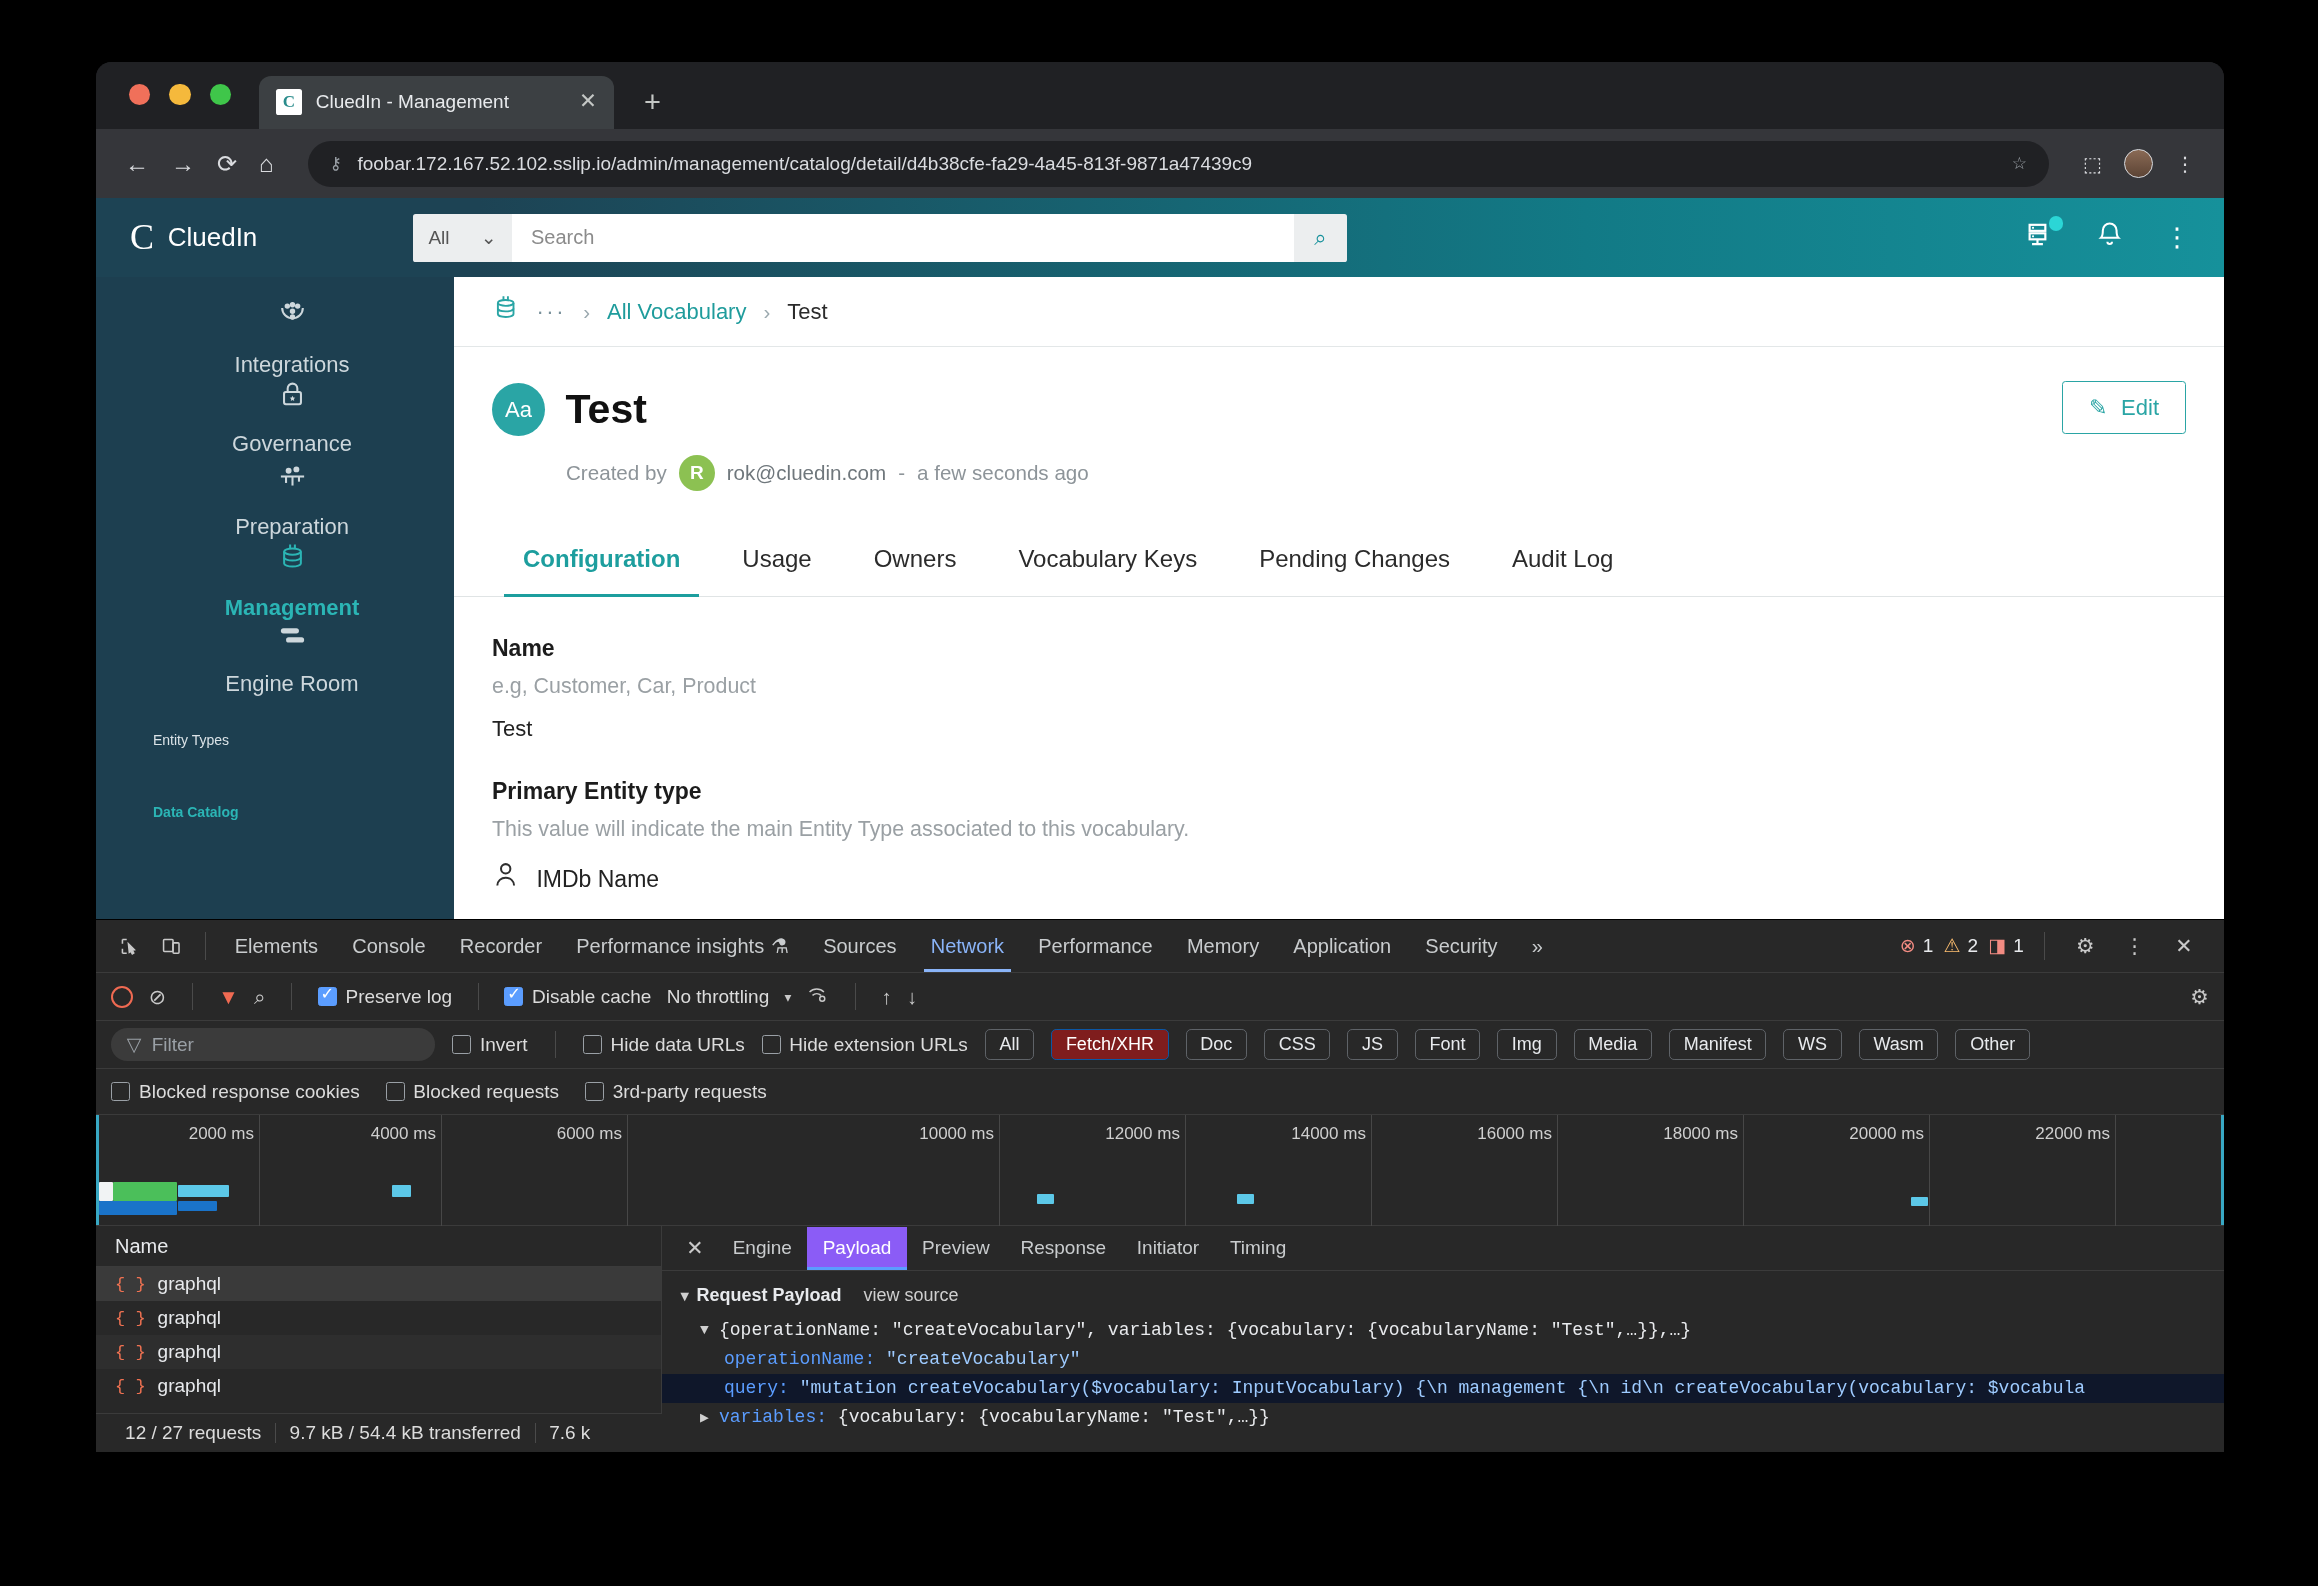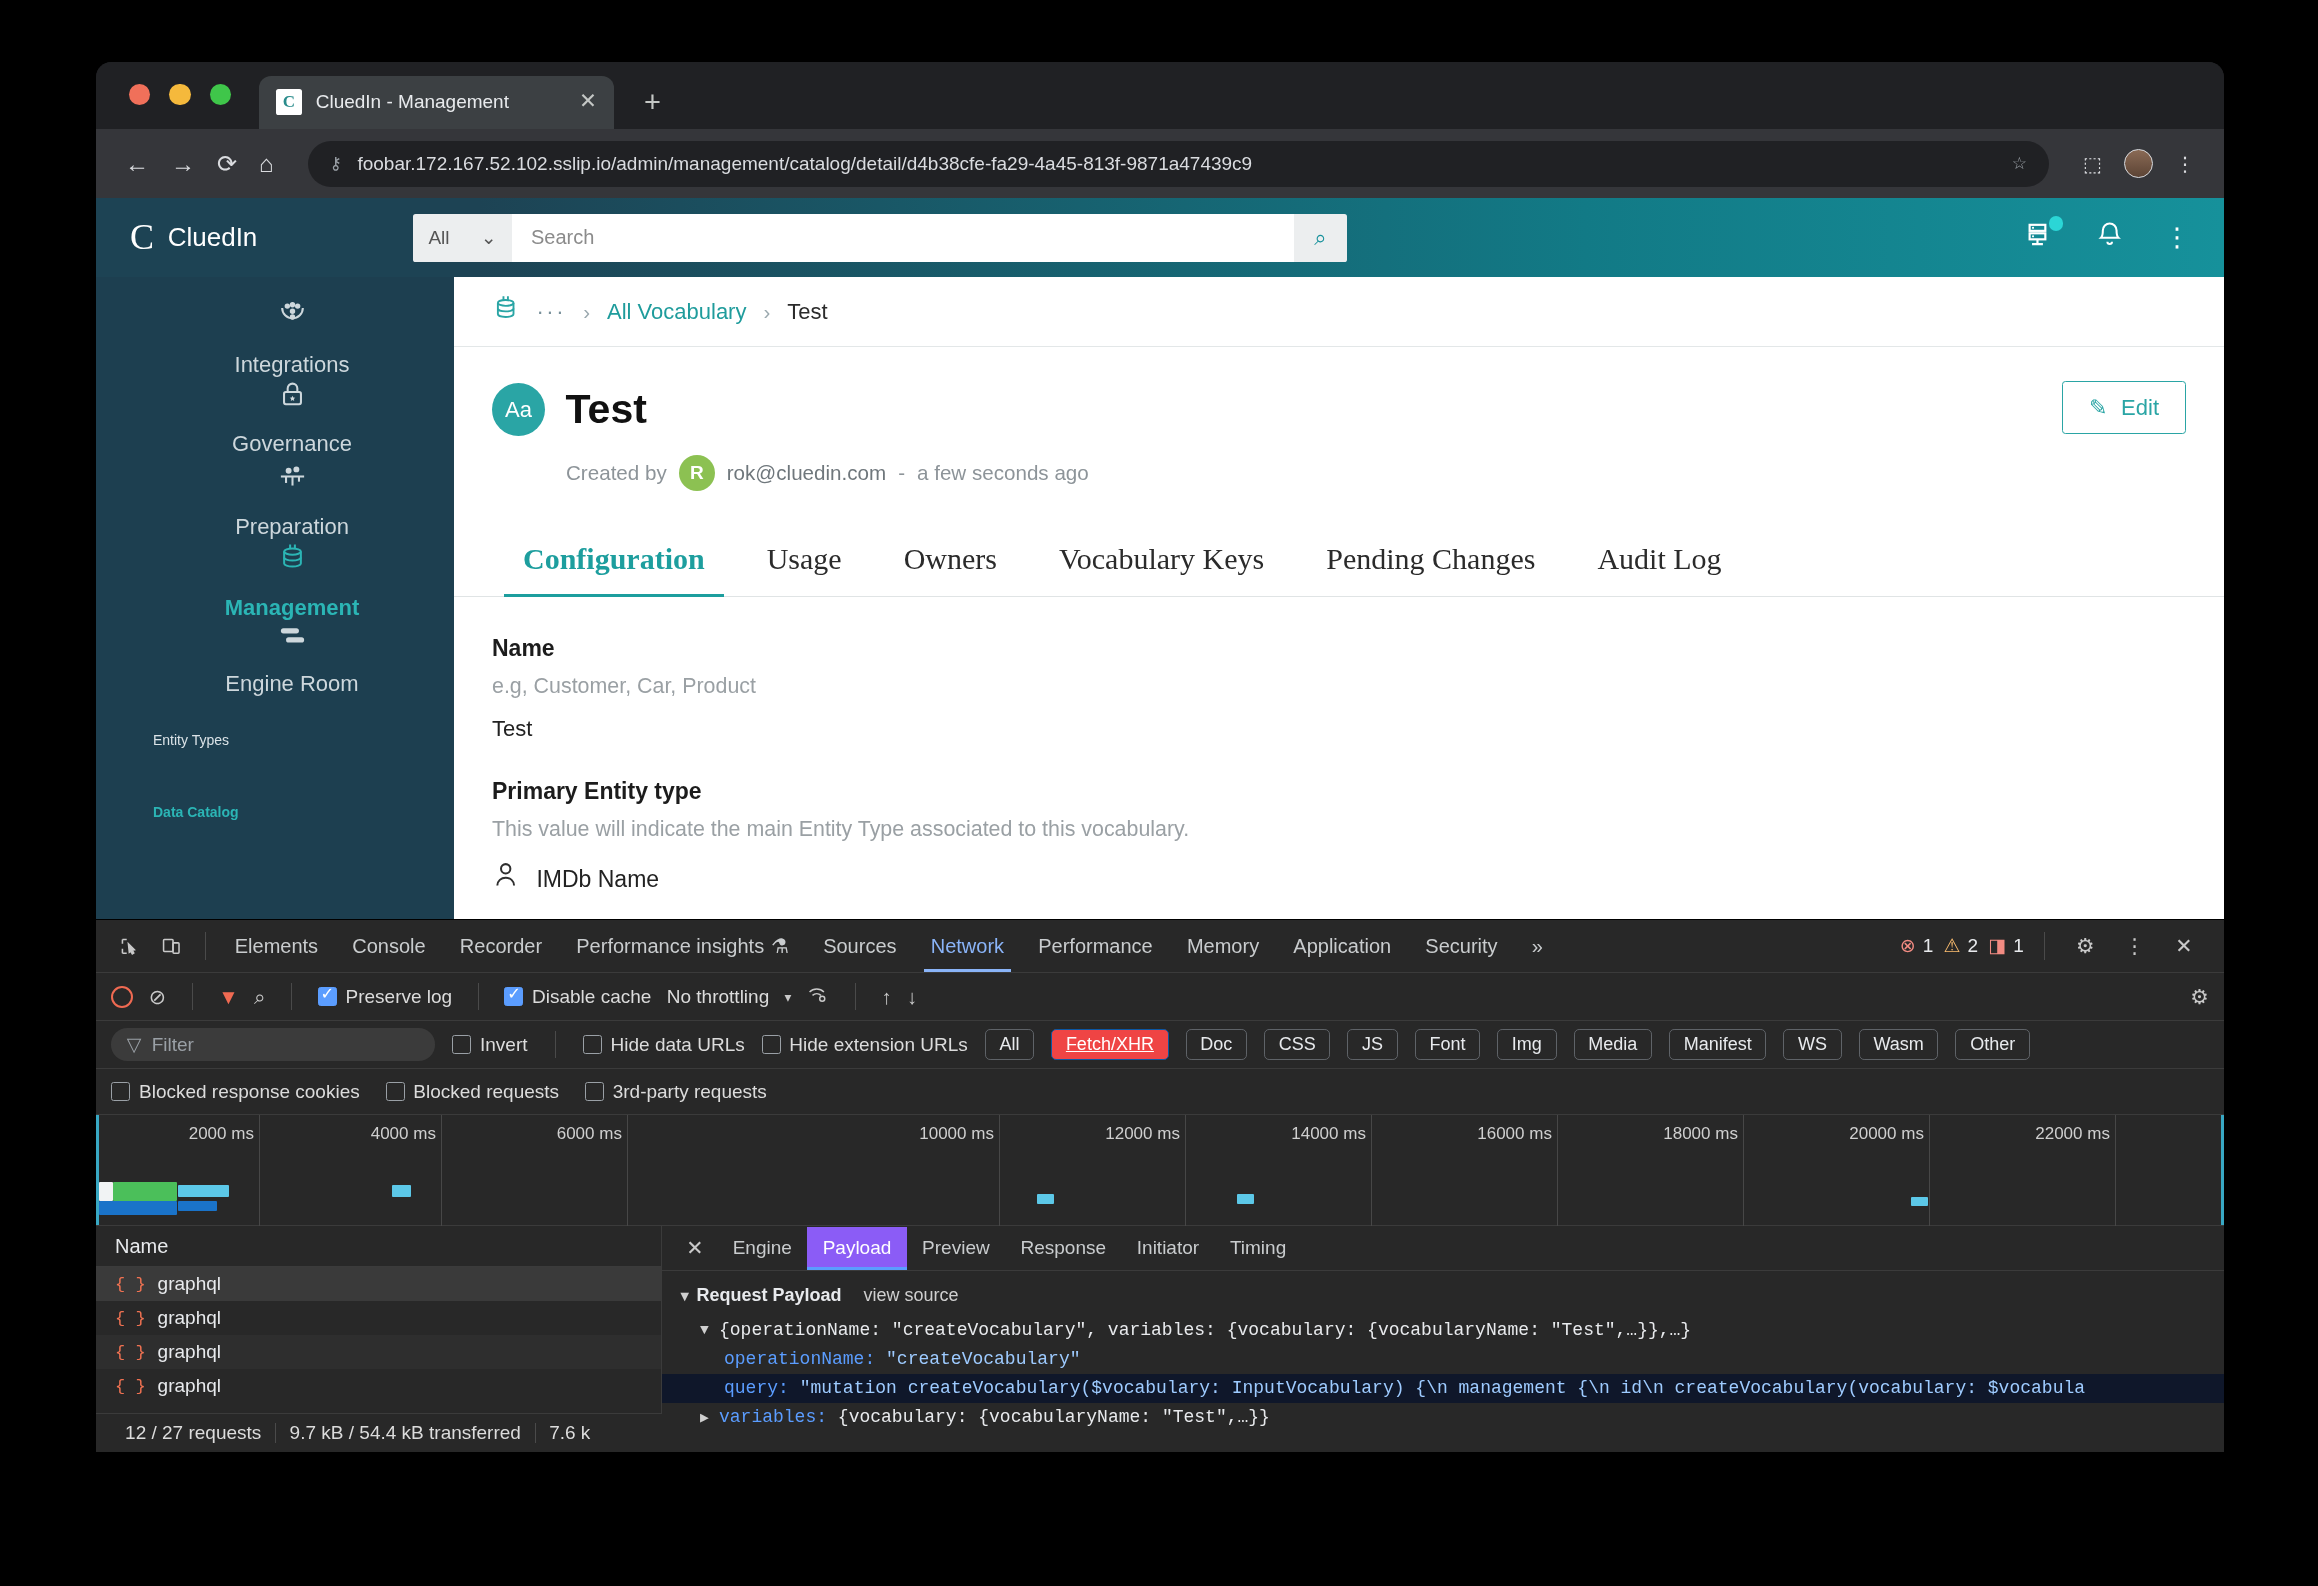--- a/index.html
+++ b/index.html
@@ -142,21 +142,21 @@
     height:53px; padding:0 26px; display:flex; align-items:center; gap:13.7px;
     color:#2aa5a5; font-size:22px; cursor:pointer;
   }
 
   .tabs-row {
     display:flex; gap:0; padding:0 38px; margin-top:31px;
     border-bottom:0.9px solid #e0e4e5;
   }
   .tab-item {
     padding:0 31px; height:74px; display:flex; align-items:center;
-    font-size:30px; color:#2b2b2b; cursor:pointer; position:relative; white-space:nowrap;font-family:Liberation Serif, serif;
+    font-size:24px; color:#2b2b2b; cursor:pointer; position:relative; white-space:nowrap;
   }
   .tab-item.active { color:#1d9e9e; font-weight:bold; }
   .tab-item.active::after {
     content:''; position:absolute; left:12px; right:12px; bottom:-0.9px; height:3.4px; background:#1d9e9e;
   }
 
   .form-area { padding:38px 38px 0 38px; }
   .field-label { font-size:23px; font-weight:bold; color:#1c1c1c; }
   .field-hint { font-size:21.4px; color:#9aa0a4; margin-top:12px; }
   .field-value { font-size:22px; color:#222; margin-top:17px; }
@@ -215,21 +215,21 @@
   }
   .filter-input {
     width:324px; height:33px; border-radius:16.3px; background:#3b3b3b;
     display:flex; align-items:center; gap:10.3px; padding:0 15.4px;
     color:#9aa0a6; font-size:19px;
   }
   .chip {
     height:31px; padding:0 13.7px; border-radius:5.1px; border:0.9px solid #5f6368;
     display:flex; align-items:center; font-size:18px; color:#e8eaed; cursor:pointer;
   }
-  .chip.on { background:#ef4444; border-color:#0b57a4; color:#fff;text-decoration:underline; }
+  .chip.on { background:#7f1d1d; border-color:#0b57a4; color:#fff; }
 
   .dt-filterbar3 {
     height:46px; display:flex; align-items:center; gap:26px;
     padding:0 15.4px; border-bottom:0.9px solid #3b3b3b;
   }
 
   
   .dt-overview { height:111px; position:relative; background:#282828; border-bottom:0.9px solid #3b3b3b; }
   .ov-tick {
     position:absolute; top:0; height:111px; border-right:0.9px solid #474747;

